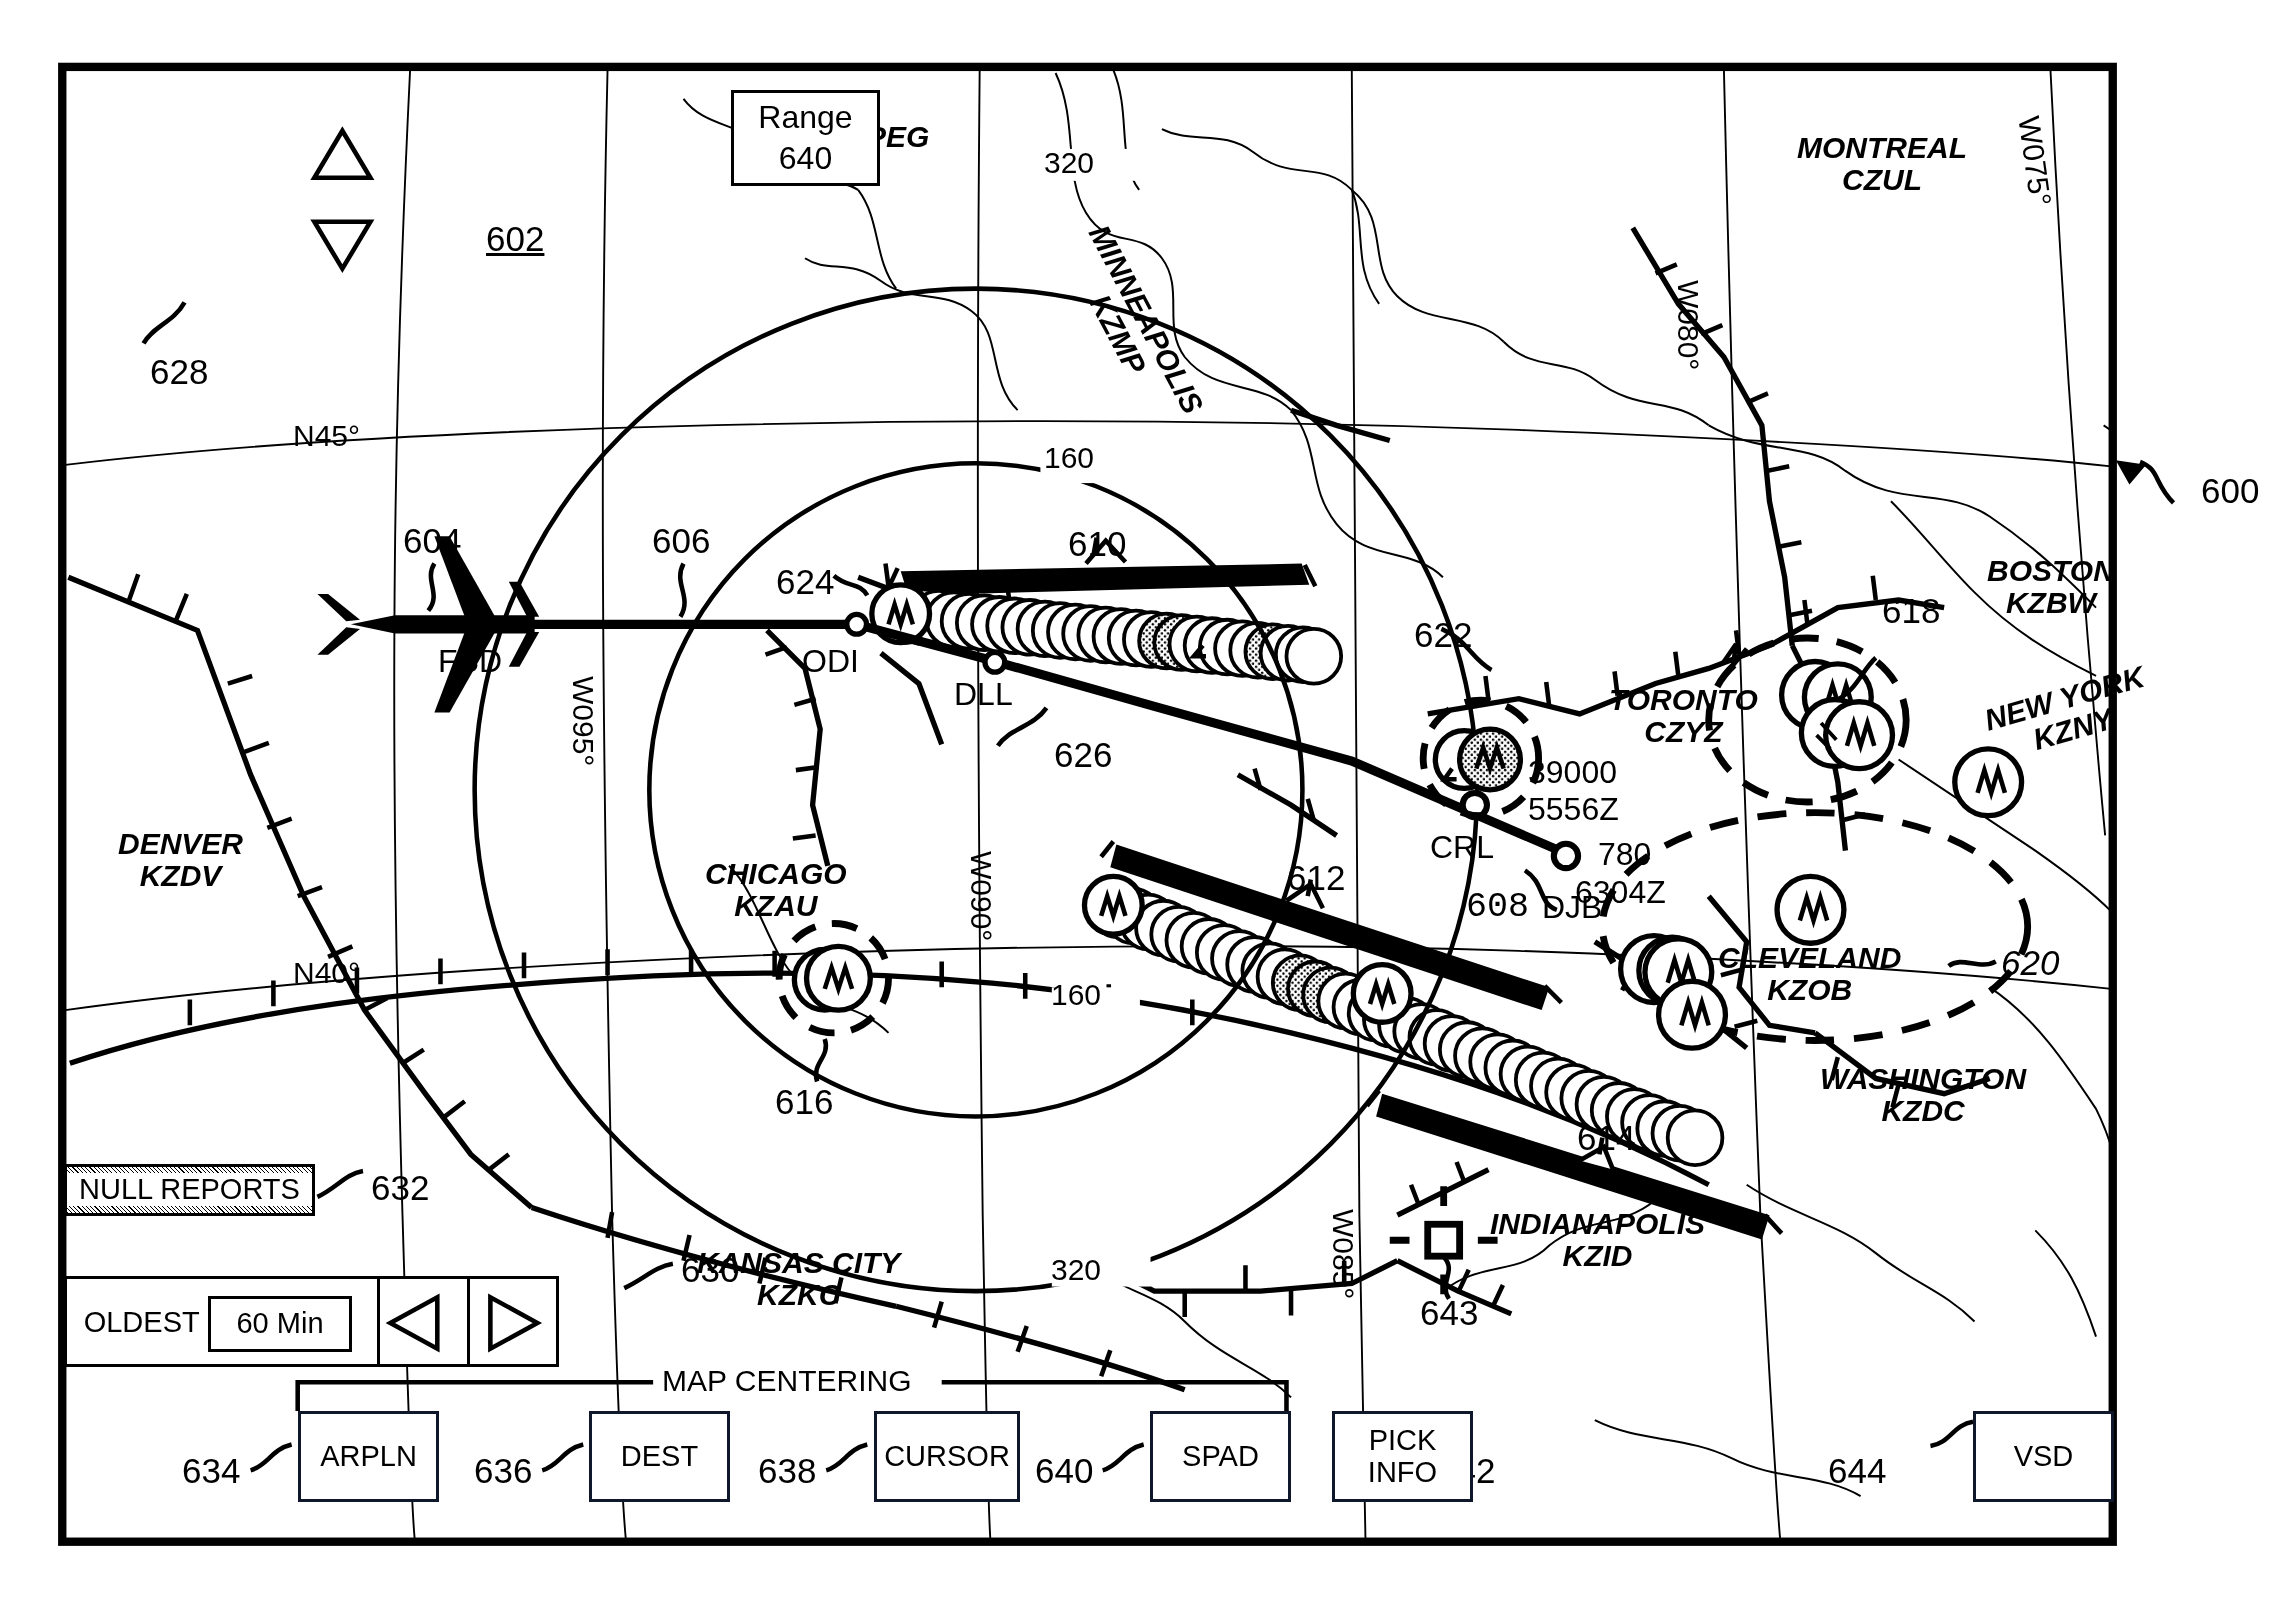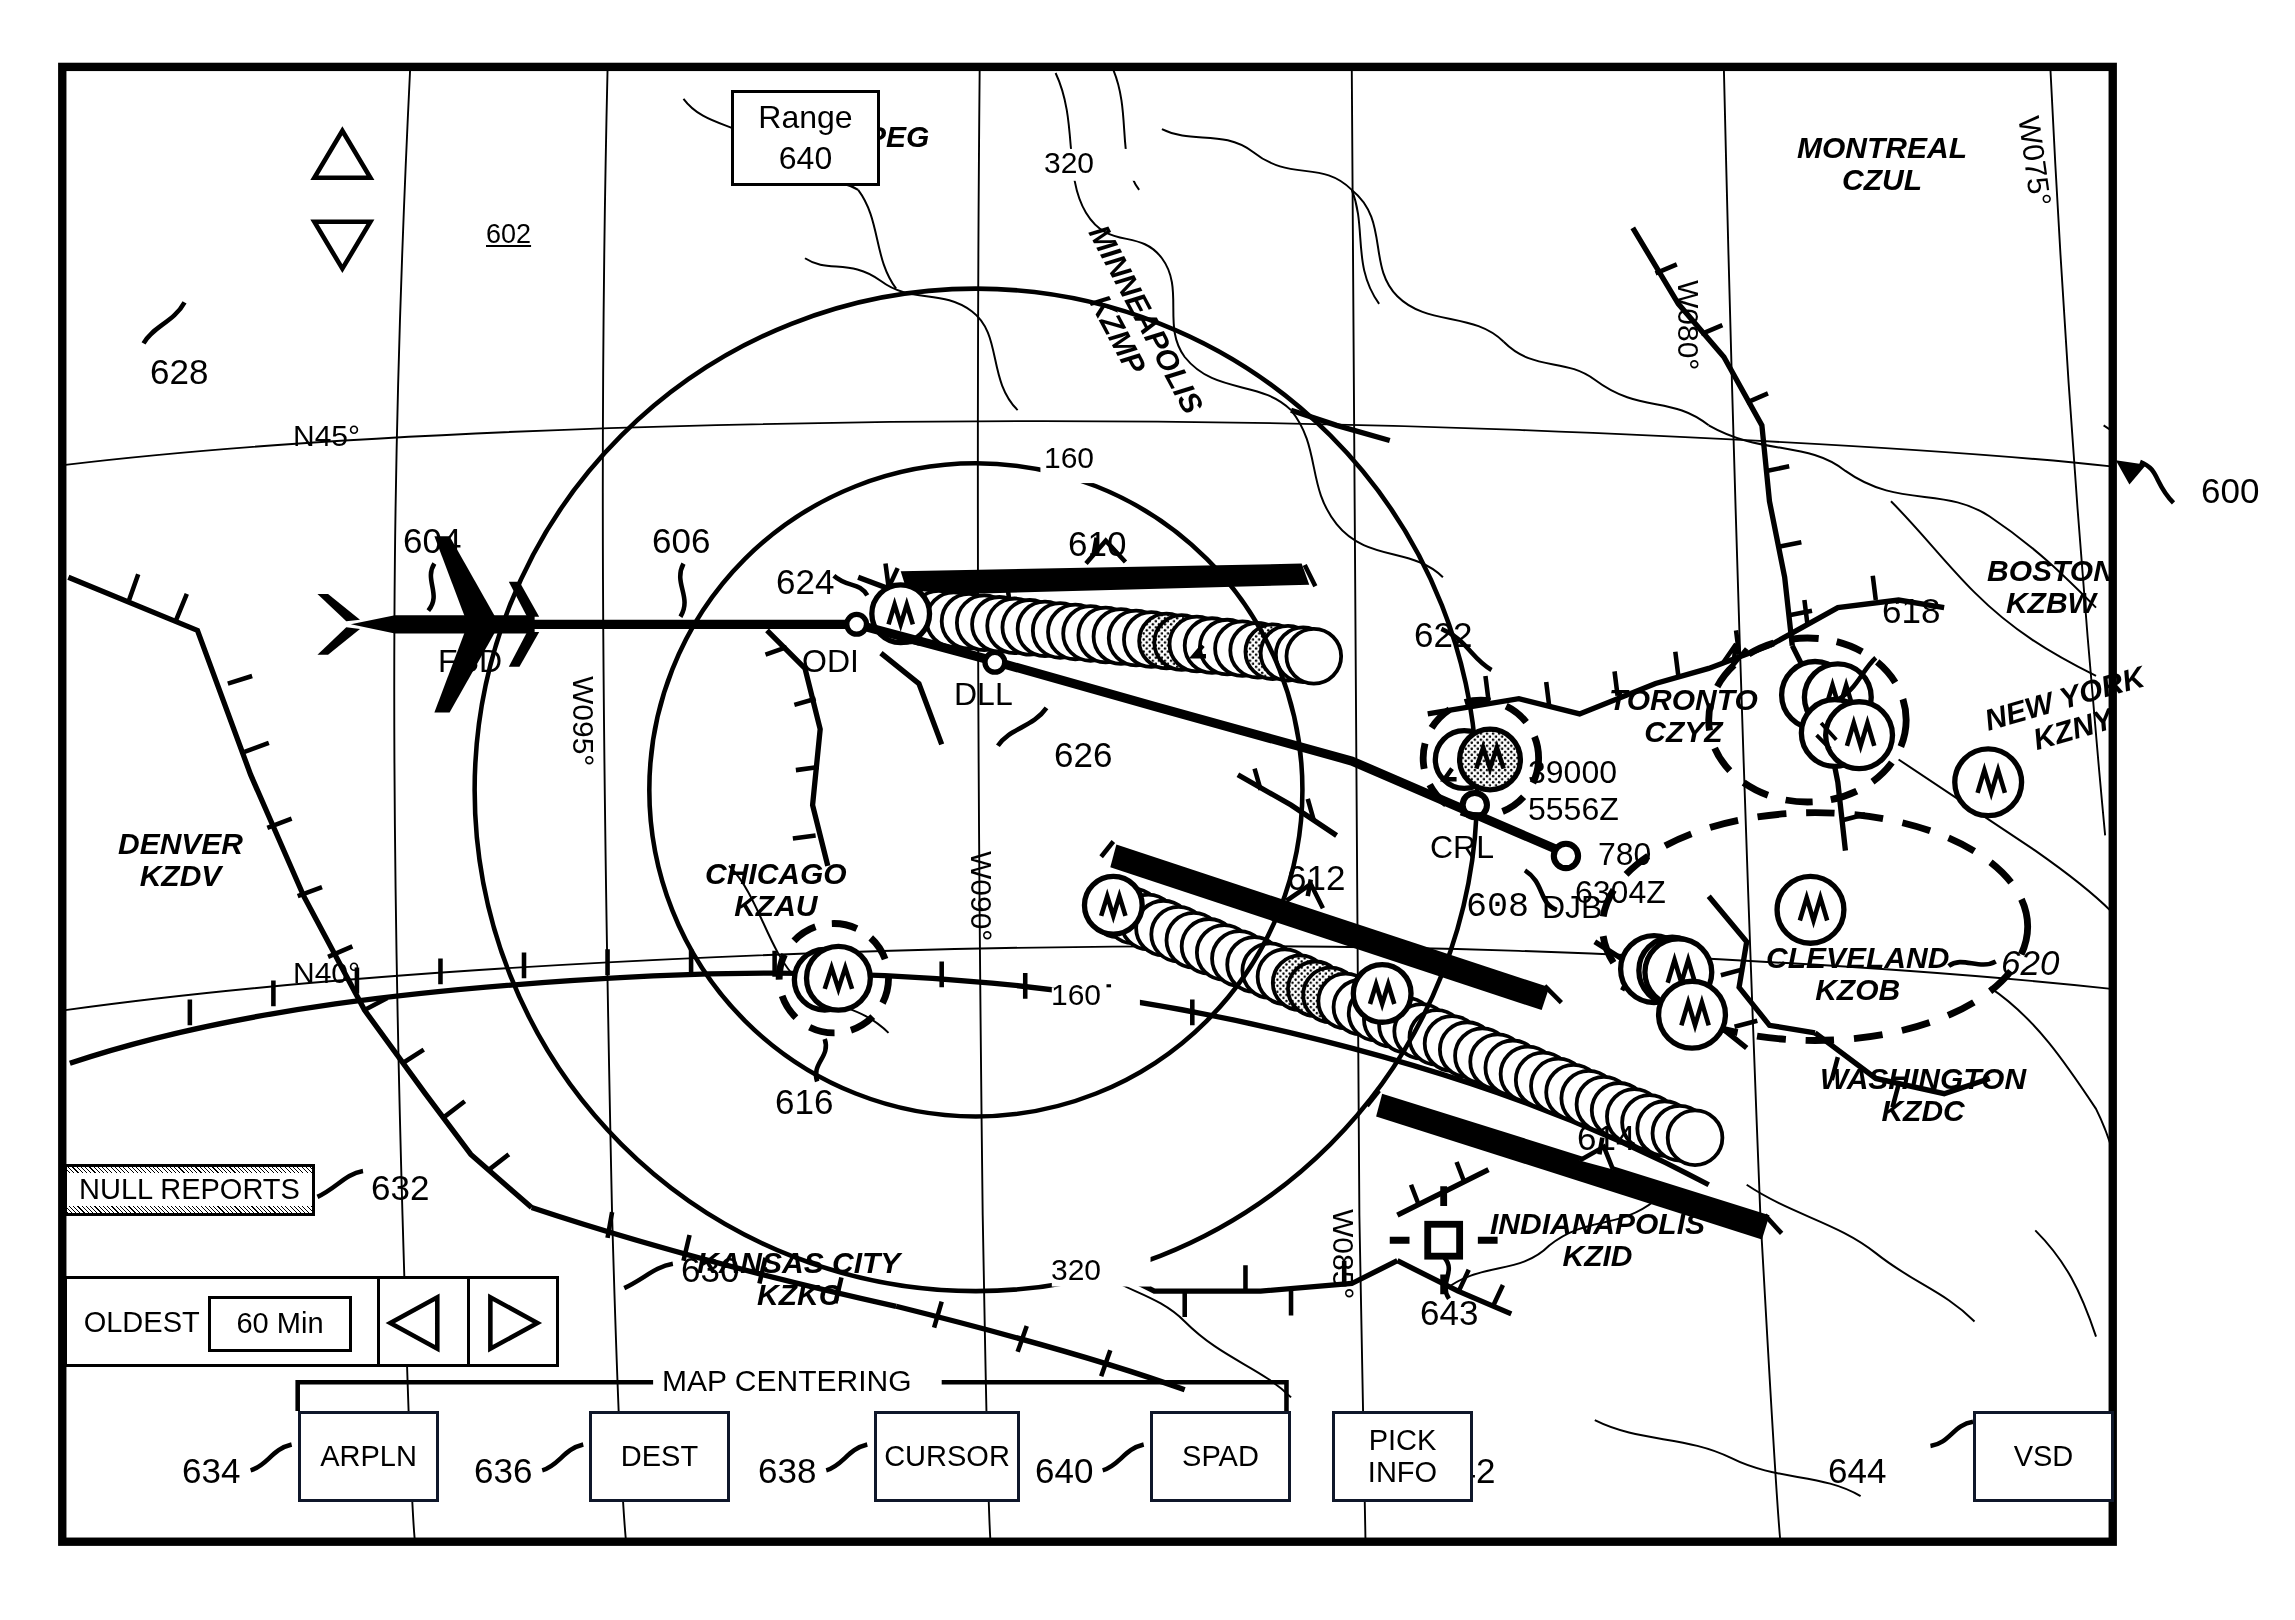--- a/index.html
+++ b/index.html
@@ -1,21 +1,21 @@
 <!DOCTYPE html>
 <html style="font-size:12px"><head>
 <meta charset="utf-8">
 <style>
   html,body{margin:0;padding:0;background:#fff;}
   body{width:2295px;height:1620px;font-family:"Liberation Sans",sans-serif;position:relative;overflow:hidden;}
   #root{position:absolute;inset:0;}
   svg{position:absolute;left:0;top:0;}
   .lbl{position:absolute;white-space:nowrap;color:#000;font-family:"Liberation Sans",sans-serif;}
   .ref{font-size:35px;font-weight:400;}
-  .ref-u{font-size:27px;text-decoration:underline;}
+  .ref-u{font-size:35px;text-decoration:underline;}
   .city{font-style:italic;font-weight:700;font-size:30px;line-height:1.06;text-align:center;}
   .wpt{font-size:32px;}
   .pirepnum{font-size:32px;}
   .ring{font-size:30px;}
   .geoN{font-size:30px;}
   .peg{font-size:30px;font-style:italic;font-weight:700;}
 
   
   .box{position:absolute;box-sizing:border-box;border:3px solid #000;background:#fff;}
   .btn{position:absolute;box-sizing:border-box;border:3px solid #0f172a;background:#fff;
@@ -428,21 +428,21 @@
   <span>KZNY</span>
 </div>
 <div class="lbl city" style="left:118px;top:828px;">
   <span>DENVER</span><br>
   <span>KZDV</span>
 </div>
 <div class="lbl city" style="left:705px;top:858px;">
   <span>CHICAGO</span><br>
   <span>KZAU</span>
 </div>
-<div class="lbl city" style="left:1718px;top:942px;margin-left:48px;">
+<div class="lbl city" style="left:1718px;top:942px;">
   <span>CLEVELAND</span><br>
   <span>KZOB</span>
 </div>
 <div class="lbl city" style="left:1820px;top:1063px;">
   <span>WASHINGTON</span><br>
   <span>KZDC</span>
 </div>
 <div class="lbl city" style="left:1490px;top:1208px;">
   <span>INDIANAPOLIS</span><br>
   <span>KZID</span>

